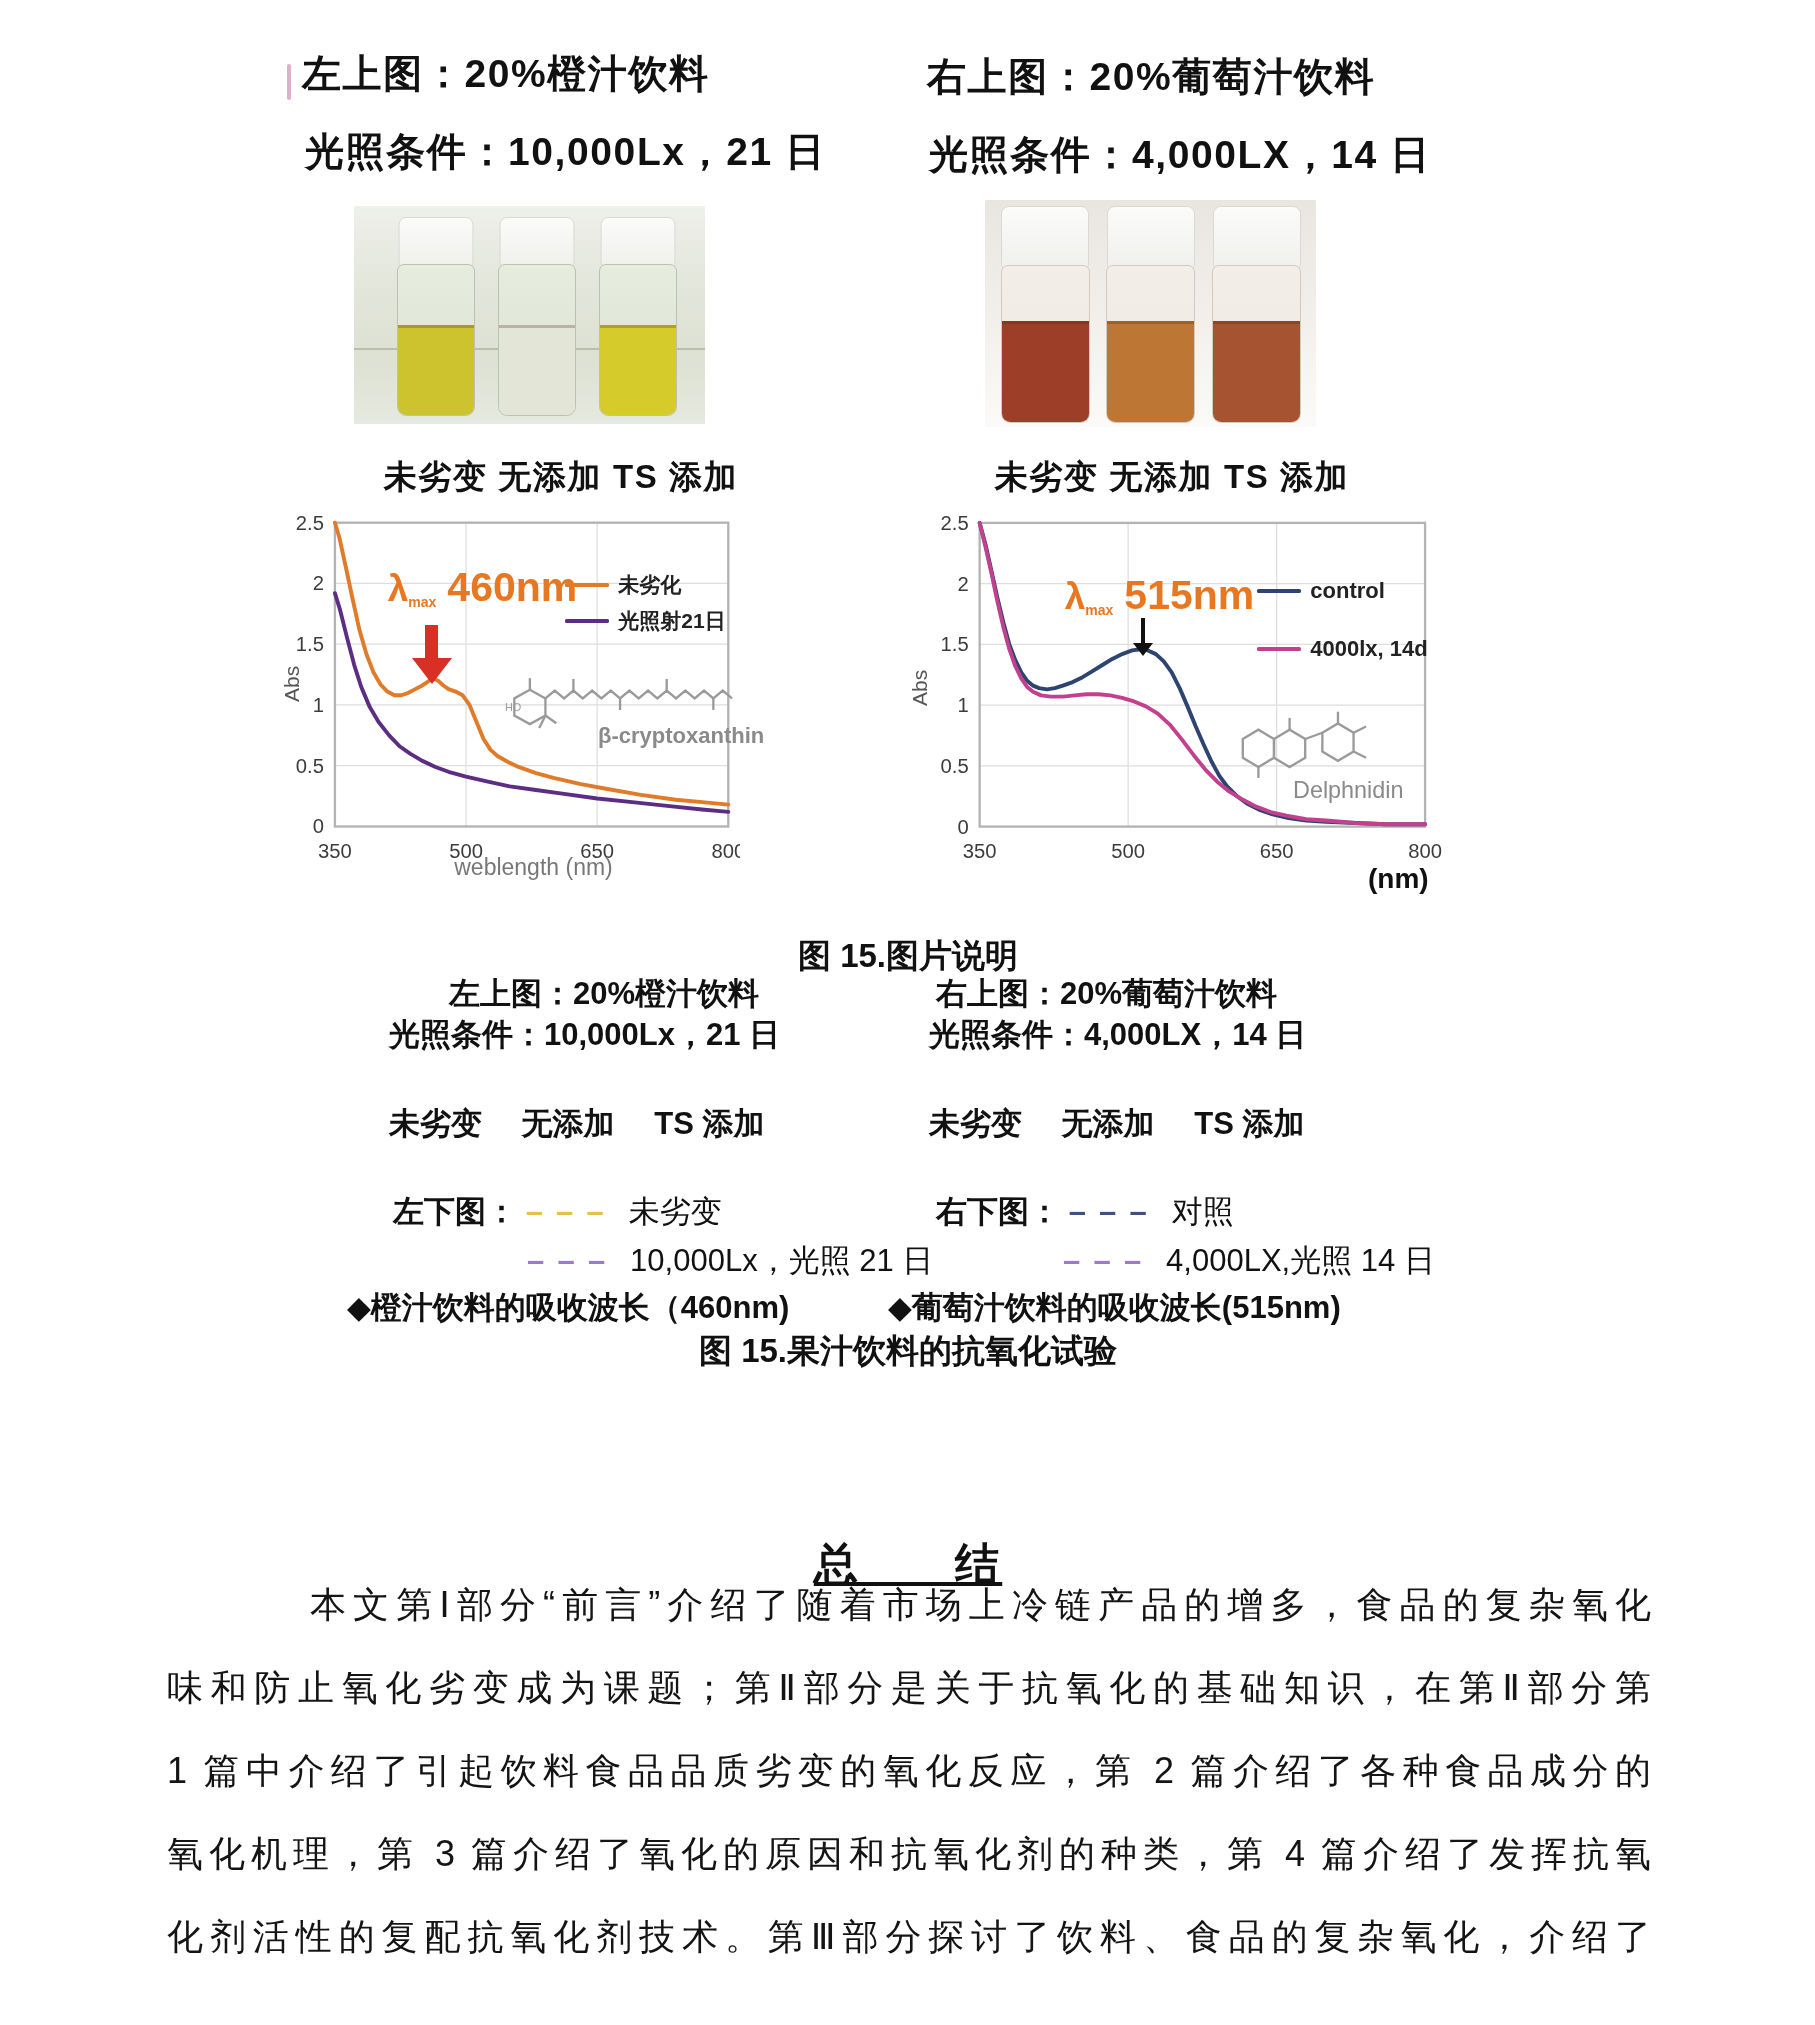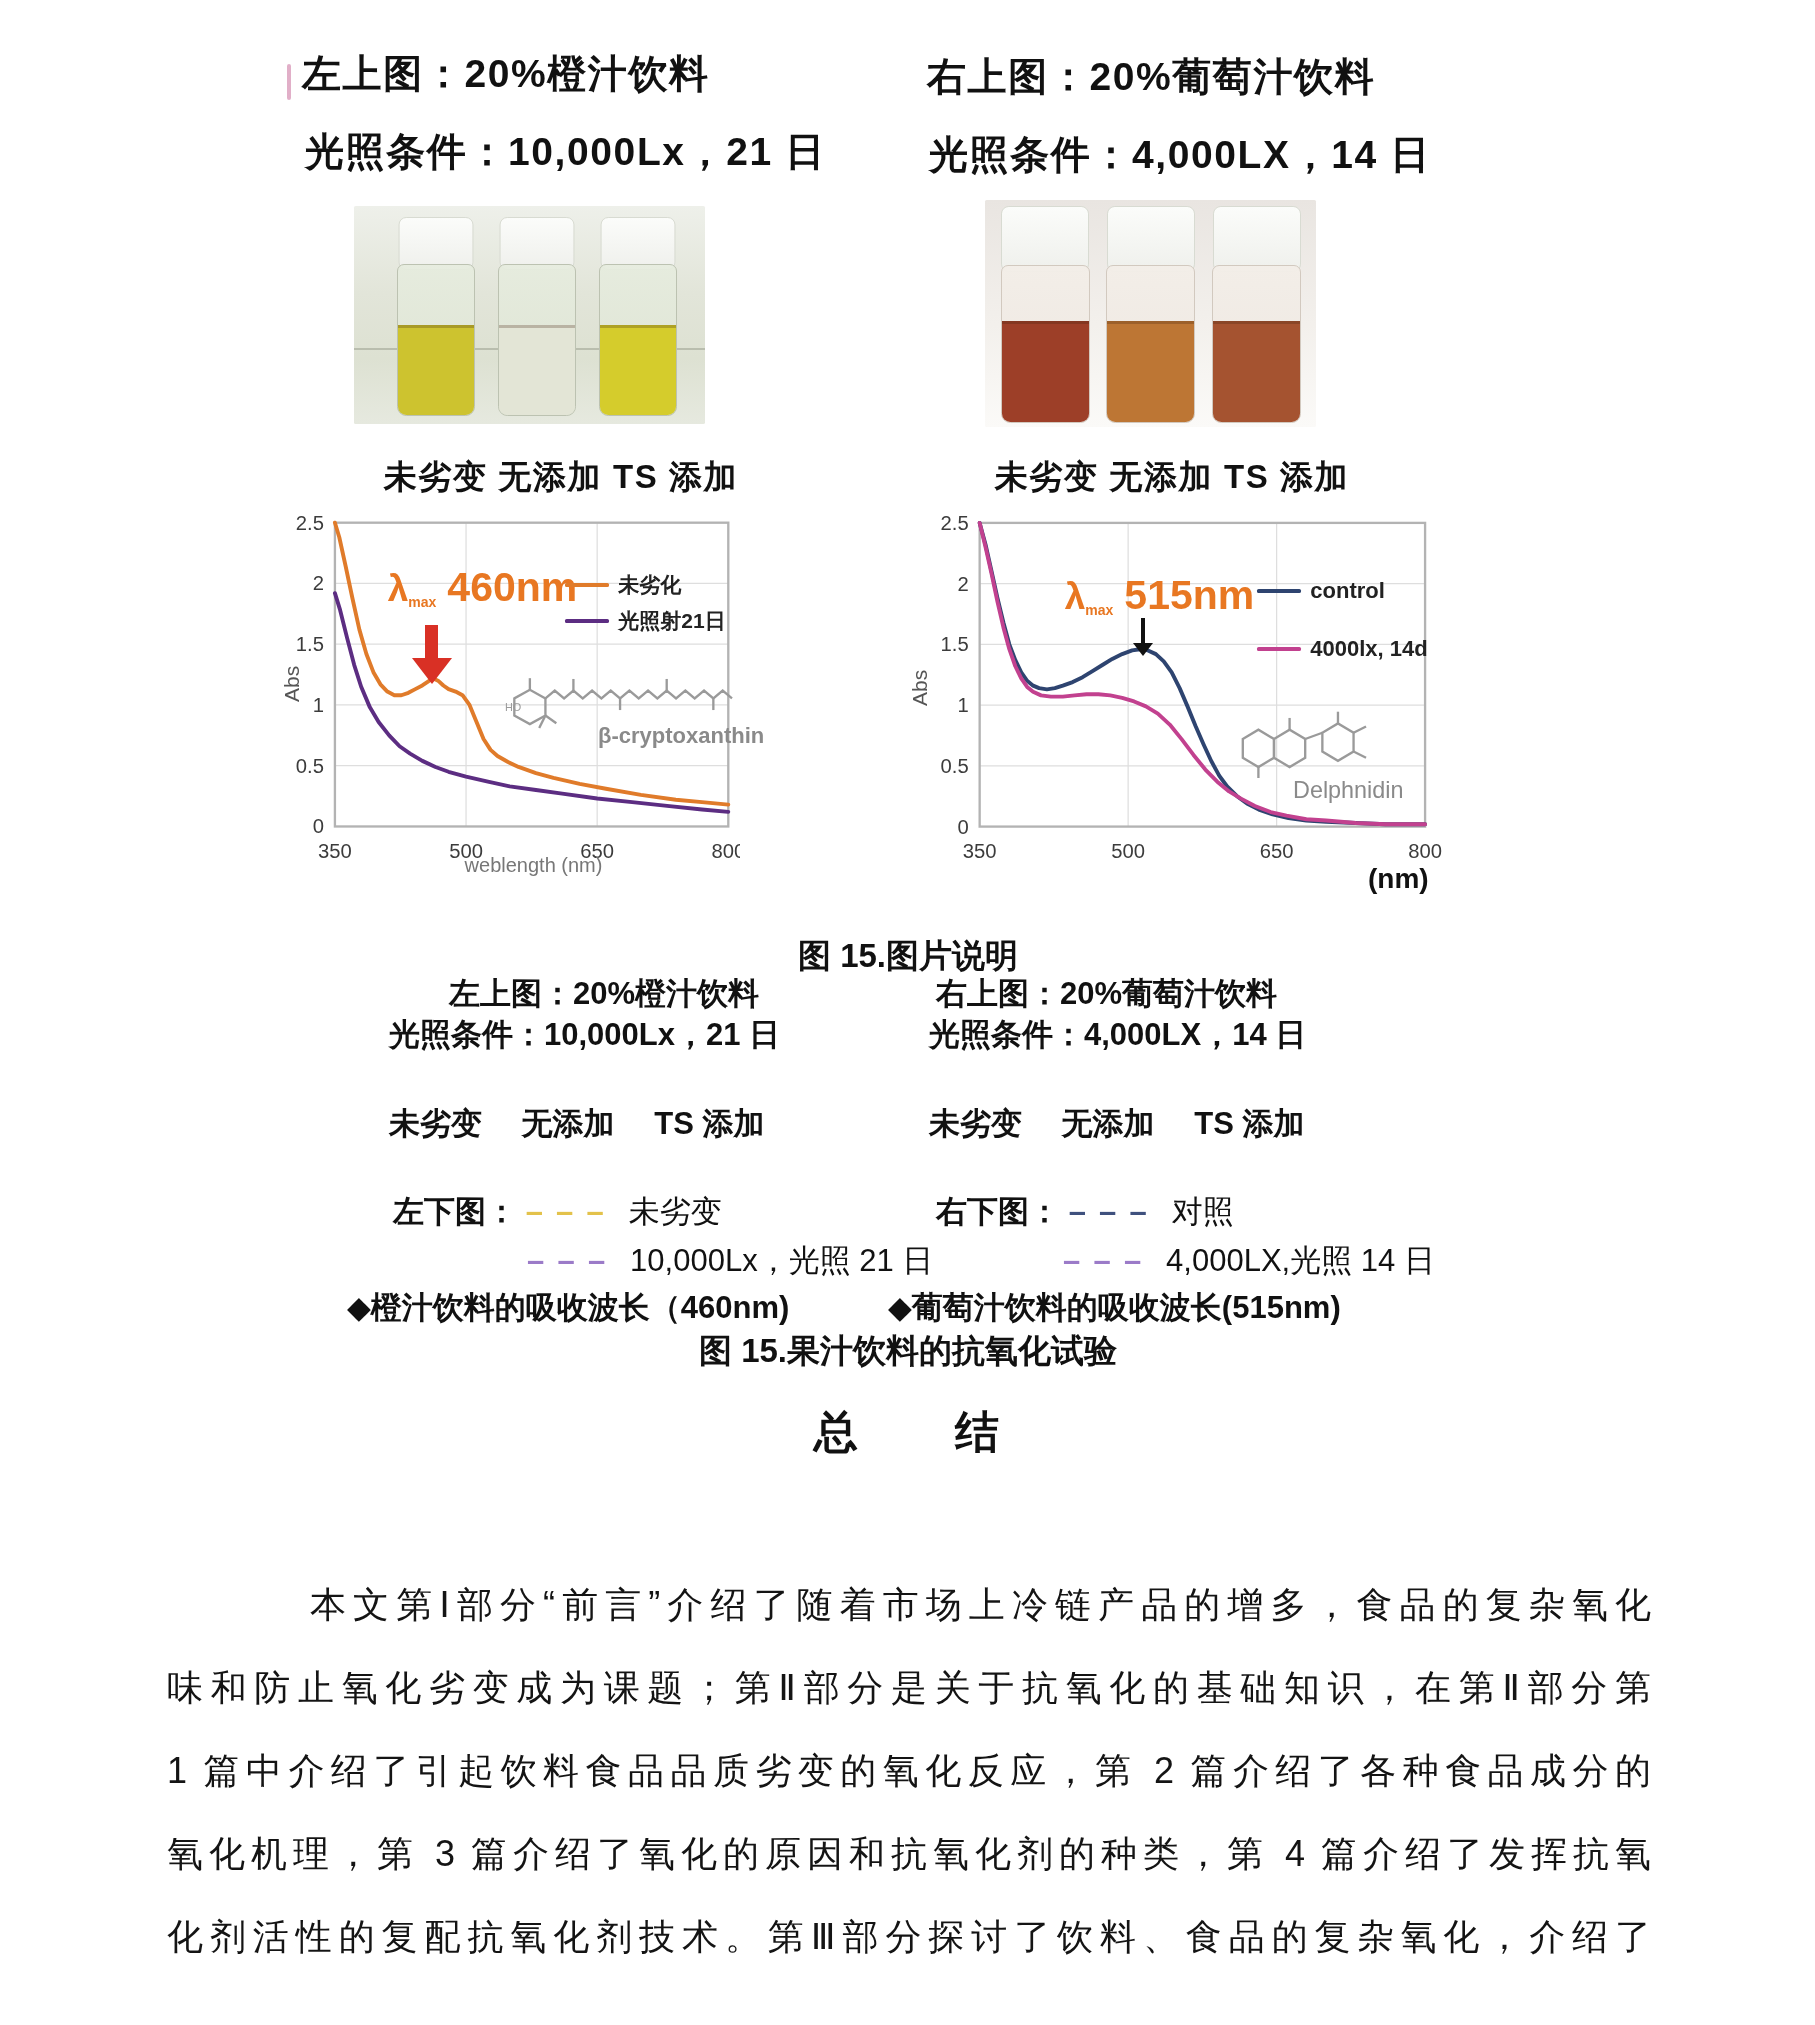--- a/index.html
+++ b/index.html
@@ -19,21 +19,21 @@
        border:0.8px solid #d8dbd2;border-radius:7.8px;}
   .glass{position:absolute;overflow:hidden;border-radius:7px 7px 9.3px 9.3px;}
   .glass-l{background:linear-gradient(180deg,rgba(230,236,222,.9),rgba(221,227,211,.85));border:1.6px solid #bcc2b1;}
   .glass-r{background:linear-gradient(180deg,rgba(243,238,232,.95),rgba(236,229,222,.9));border:1.6px solid #d2c9bf;}
   .liquid{position:absolute;left:0;right:0;bottom:0;border-top:3.1px solid rgba(60,30,10,.25);}
   .photo-label{font-size:33px;font-weight:700;text-align:center;white-space:nowrap;letter-spacing:1.6px;}
   
   .chart{position:absolute;}
   .chart svg{position:absolute;left:0;top:0;}
   .ylab{position:absolute;transform:rotate(-90deg);transform-origin:left top;font-size:21px;color:#555;}
-  .xlab{position:absolute;font-size:20px;color:#777;text-align:center;}
+  .xlab{position:absolute;font-size:23px;color:#777;text-align:center;}
   .nmlab{position:absolute;font-size:28px;font-weight:700;color:#111;}
   .lmax{position:absolute;font-weight:700;white-space:nowrap;}
   .lmax .sym{font-size:37px;}
   .lmax .sub{font-size:14px;vertical-align:-6.2px;}
   .lmax .val{font-size:41px;margin-left:11px;}
   .chart-legend{position:absolute;}
   .legend-row{display:flex;align-items:center;height:36px;white-space:nowrap;}
   .swatch{display:inline-block;width:44px;height:3.9px;margin-right:9.3px;border-radius:1.6px;}
   .legend-row span.txt{font-size:21px;font-weight:700;color:#222;}
   .struct-label{position:absolute;color:#8a8a8a;font-weight:700;white-space:nowrap;}
@@ -259,21 +259,21 @@
   <div class="abs cap-cell" style="left:1063px;top:1221px;">
     <span class="dashes" style="color: rgb(155, 123, 200);">– – –</span>
     <span>4,000LX,光照 14 日</span>
   </div>
 
   <div class="abs cap-cell cap-bold" style="left:347px;top:1268px;">◆橙汁饮料的吸收波长（460nm)</div>
   <div class="abs cap-cell cap-bold" style="left:888px;top:1268px;">◆葡萄汁饮料的吸收波长(515nm)</div>
 
   <div class="abs cap-note" style="left:0;top:1310px;">图 15.果汁饮料的抗氧化试验</div>
 
-  <div class="abs sum-head" style="left:0;top:1384px;">总　　结</div>
+  <div class="abs sum-head" style="left:0;top:1516px;text-decoration:underline;">总　　结</div>
 
   <div class="abs" style="left:167px;top:1544px;width:1484px;">
     <div class="body-line first">本文第Ⅰ部分“前言”介绍了随着市场上冷链产品的增多，食品的复杂氧化</div>
     <div class="body-line">味和防止氧化劣变成为课题；第Ⅱ部分是关于抗氧化的基础知识，在第Ⅱ部分第</div>
     <div class="body-line">1 篇中介绍了引起饮料食品品质劣变的氧化反应，第 2 篇介绍了各种食品成分的</div>
     <div class="body-line">氧化机理，第 3 篇介绍了氧化的原因和抗氧化剂的种类，第 4 篇介绍了发挥抗氧</div>
     <div class="body-line">化剂活性的复配抗氧化剂技术。第Ⅲ部分探讨了饮料、食品的复杂氧化，介绍了</div>
   </div>
 
 </div>

